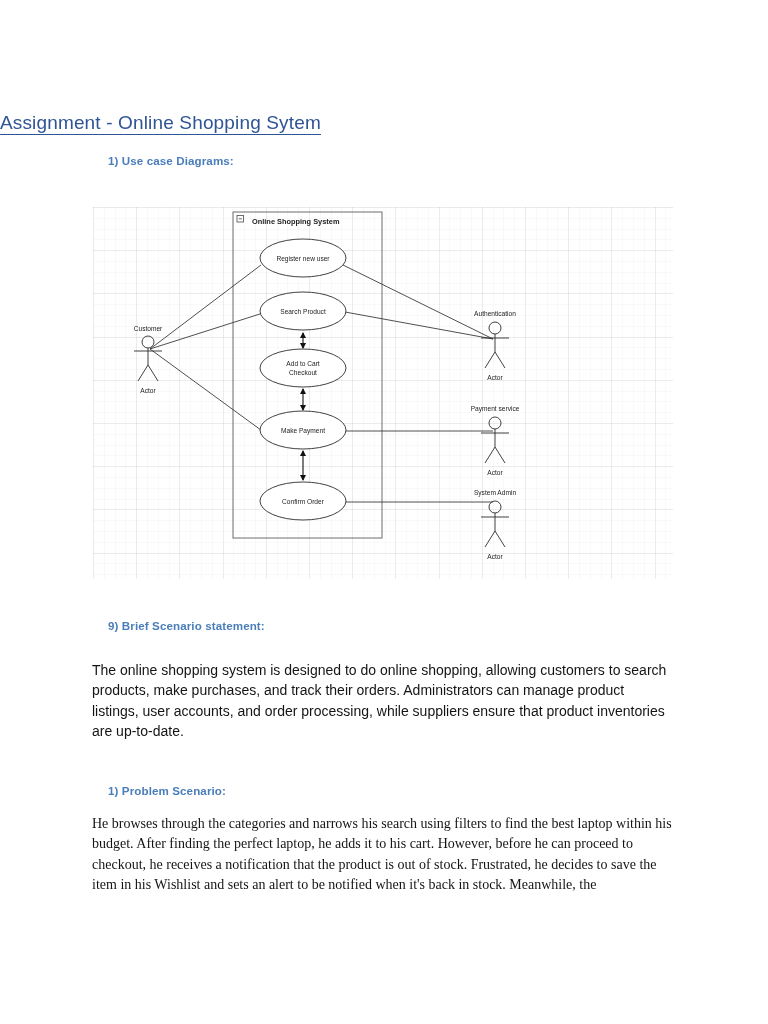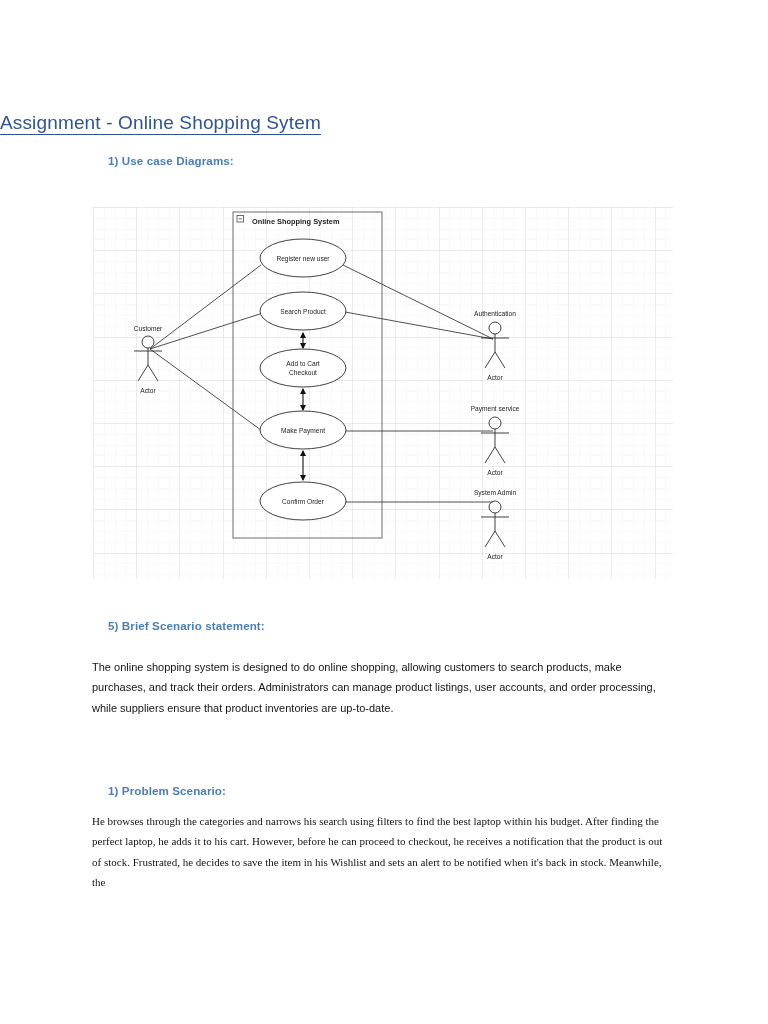--- a/index.html
+++ b/index.html
@@ -51,21 +51,21 @@
   }
   #h-usecase { top: 154px; }
   #h-brief   { top: 619px; }
   #h-problem { top: 784px; }
 
   
   .para {
     position: absolute;
     left: 92px;
     width: 580px;
-    font-size: 11px;
+    font-size: 14px;
     line-height: 20.3px;
     color: #141414;
     text-align: left;
   }
   #p-brief-1   { top: 646px; }
   #p-brief-2   { top: 709px; }
   #p-problem-1 { top: 810px; }
   #p-problem-2 { top: 800px; font-family: Liberation Serif, serif; }
 
   
@@ -207,21 +207,21 @@
       <text class="actor-role" x="402" y="173">Actor</text>
 
       <text class="actor-name" x="402" y="204">Payment service</text>
       <text class="actor-role" x="402" y="268">Actor</text>
 
       <text class="actor-name" x="402" y="288">System Admin</text>
       <text class="actor-role" x="402" y="352">Actor</text>
     </svg>
   </div>
 
-  <div id="h-brief" class="section-heading">5) Brief Scenario statement:</div>
+  <div id="h-brief" class="section-heading">9) Brief Scenario statement:</div>
 
   <p id="p-brief-1" class="para">The online shopping system is designed to do online shopping, allowing customers to search products, make purchases, and track their orders. Administrators can manage product listings, user accounts, and order processing, while suppliers ensure that product inventories are up-to-date.</p>
 
 
   <div id="h-problem" class="section-heading">1) Problem Scenario:</div>
 
 
   <p id="p-problem-2" class="para">He browses through the categories and narrows his search using filters to find the best laptop within his budget. After finding the perfect laptop, he adds it to his cart. However, before he can proceed to checkout, he receives a notification that the product is out of stock. Frustrated, he decides to save the item in his Wishlist and sets an alert to be notified when it's back in stock. Meanwhile, the</p>
 
 </div>

